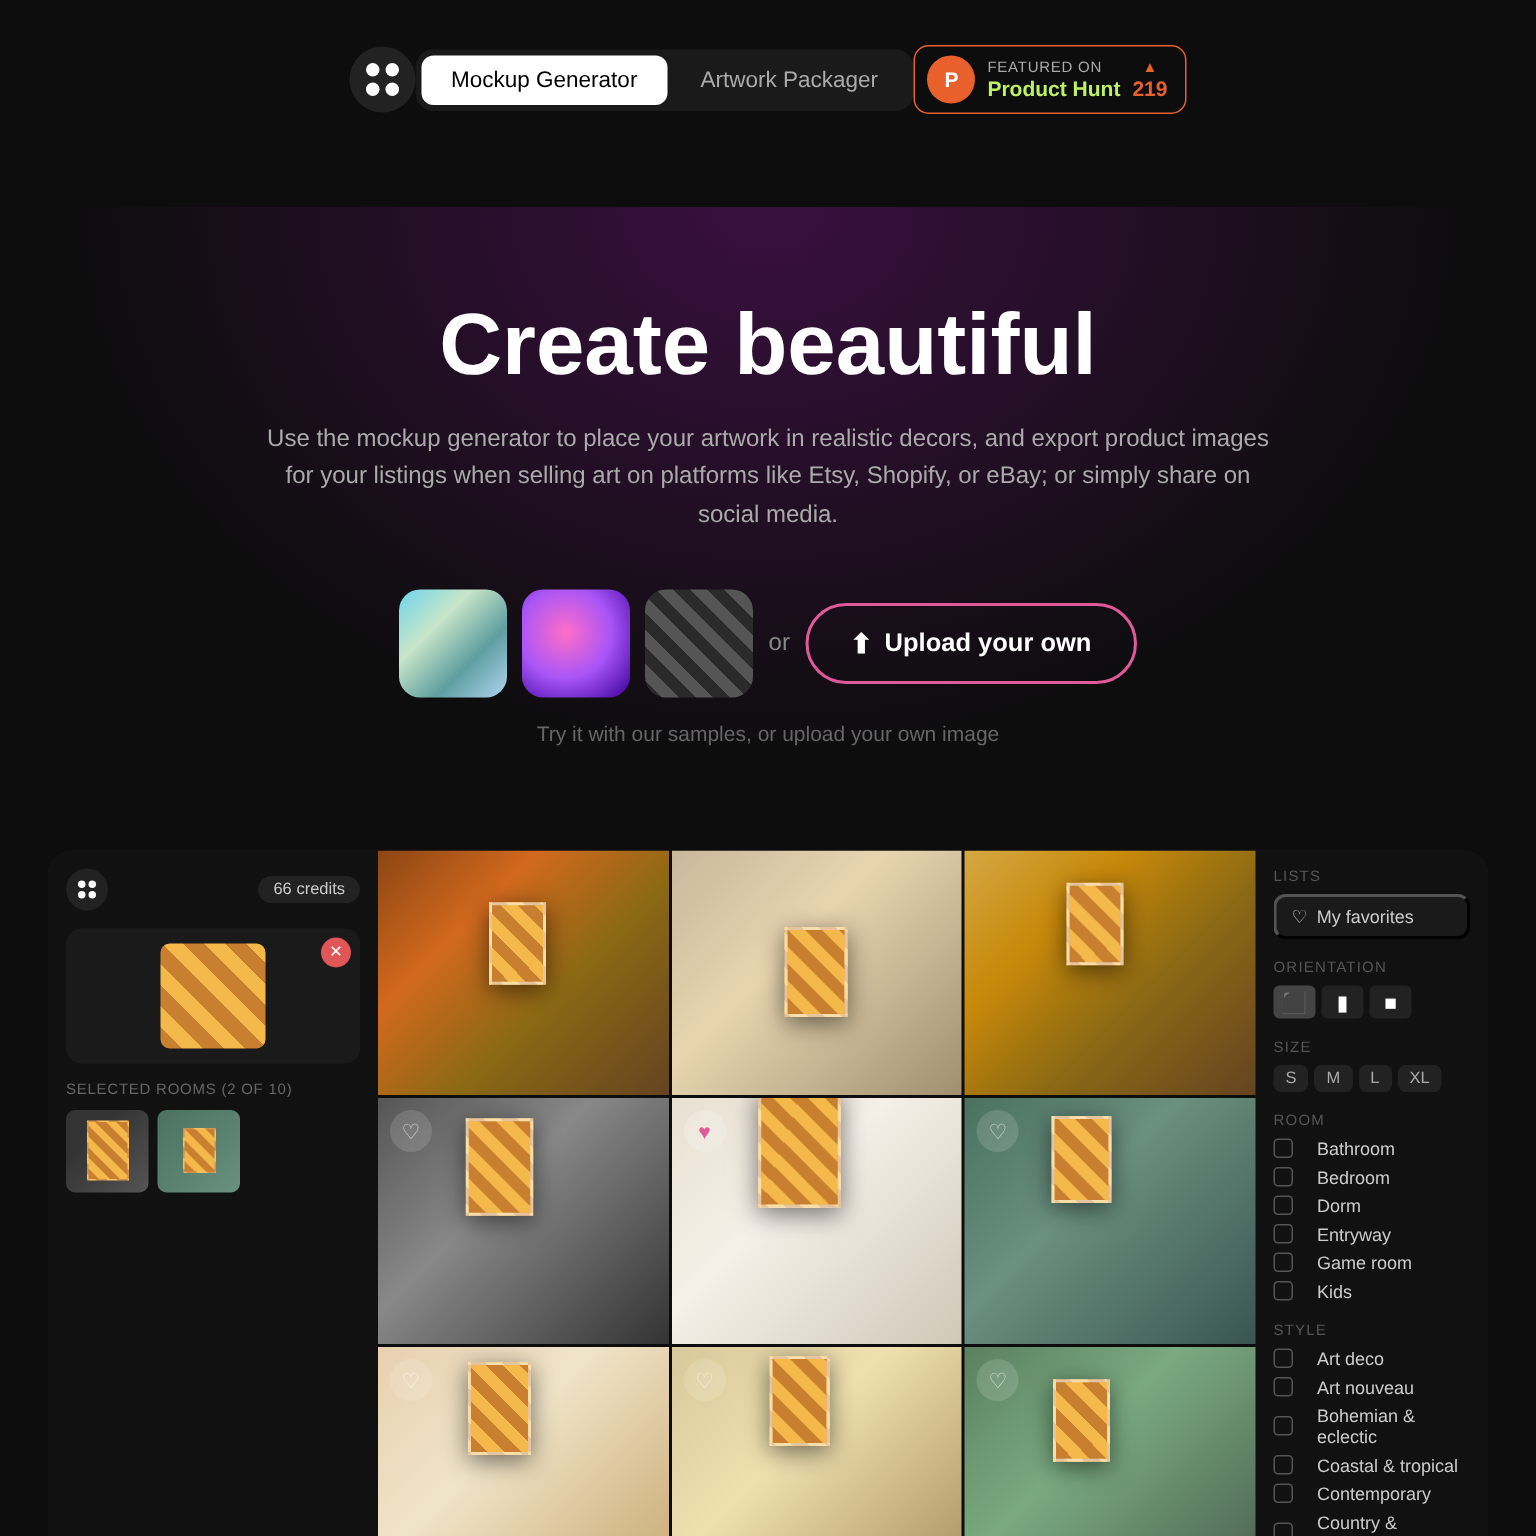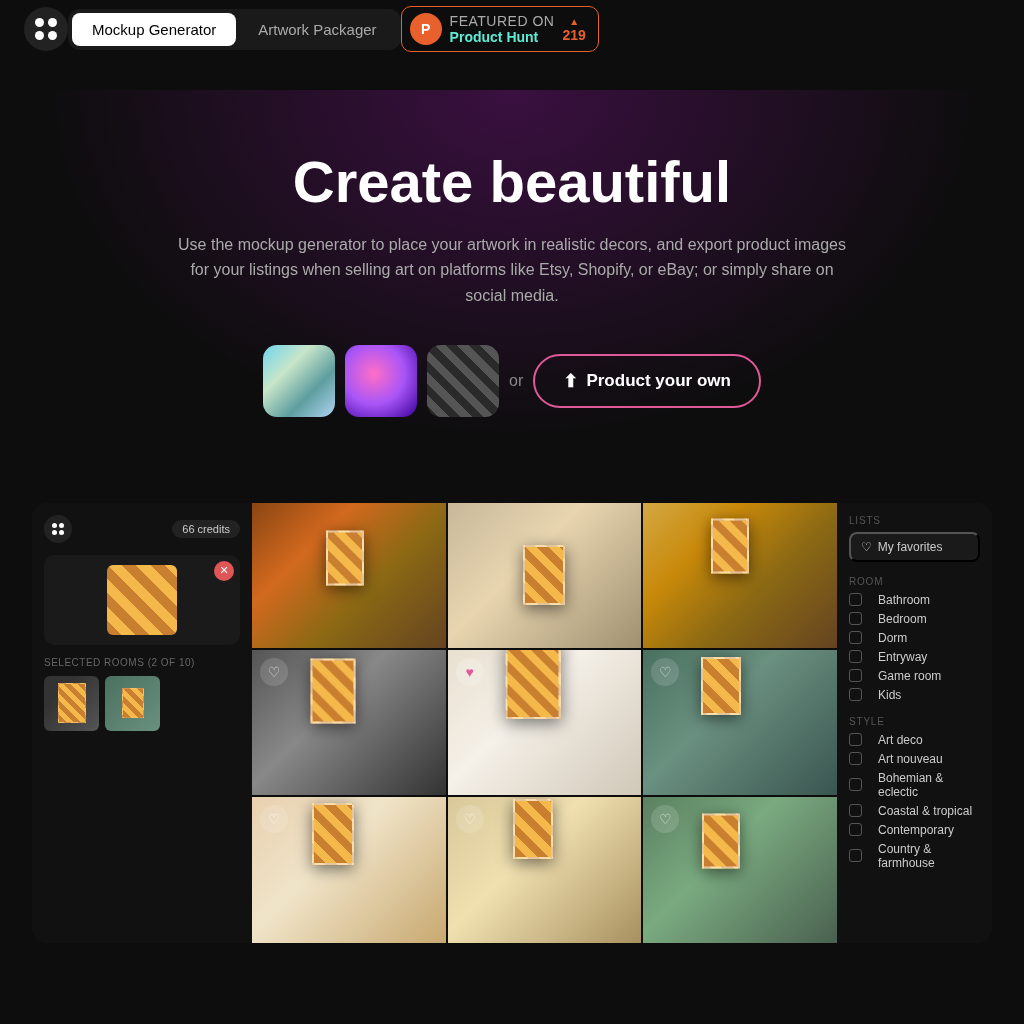--- a/index.html
+++ b/index.html
@@ -9,22 +9,22 @@
       color: #fff;
       min-height: 1024px;
       width: 1024px;
       overflow-x: hidden;
     }
 
     
     nav {
       display: flex;
       align-items: center;
-      justify-content: flex-start;
-      padding: 6px 24px;
+      justify-content: center;
+      padding: 30px 24px;
       position: relative;
       border-radius: 26px;
     }
     .logo-wrap {
       width: 44px; height: 44px;
       background: #222;
       border-radius: 50%;
       display: flex; align-items: center; justify-content: center;
     }
     .logo-dots {
@@ -68,24 +68,24 @@
       width: 32px; height: 32px;
       background: #e8602c;
       border-radius: 50%;
       display: flex; align-items: center; justify-content: center;
       font-weight: 700; font-size: 14px; color: #fff;
     }
     .ph-text {
       display: flex; flex-direction: column;
     }
     .ph-featured {
-      font-size: 14px; text-transform: uppercase; letter-spacing: 0.5px; color: #aaa;
+      font-size: 10px; text-transform: uppercase; letter-spacing: 0.5px; color: #aaa;
     }
     .ph-name {
-      font-size: 14px; font-weight: 700; color: #5eead4;
+      font-size: 14px; font-weight: 700; color: #bef264;
     }
     .ph-count {
       display: flex; flex-direction: column; align-items: center;
       font-size: 12px; color: #e8602c;
     }
     .ph-arrow { font-size: 10px; }
     .ph-num { font-weight: 700; font-size: 14px; }
 
     
     .hero {
@@ -384,23 +384,24 @@
   </h1>
   <p class="hero-sub">Use the mockup generator to place your artwork in realistic decors, and export product images for your listings when selling art on platforms like Etsy, Shopify, or eBay; or simply share on social media.</p>
 
   <div class="samples-row">
     <div class="sample-thumb sample-thumb-1"></div>
     <div class="sample-thumb sample-thumb-2"></div>
     <div class="sample-thumb sample-thumb-3"></div>
     <span class="or-text">or</span>
     <button class="upload-btn">
       <span class="upload-icon">⬆</span>
-      <span>Product your own</span>
+      <span>Upload your own</span>
     </button>
   </div>
+  <p class="hero-hint">Try it with our samples, or upload your own image</p>
 </section>
 
 <div class="app-preview">
 
   <div class="left-panel">
     <div class="panel-header">
       <div class="panel-logo">
         <div class="panel-logo-dots">
           <span></span>
             <span></span>
@@ -471,21 +472,38 @@
   <div class="right-panel">
 
     <div class="filter-section">
       <p class="filter-label">LISTS</p>
       <button class="my-fav-btn">
         <span>♡</span>
         <span>My favorites</span>
       </button>
     </div>
 
-
+    <div class="filter-section">
+      <p class="filter-label">ORIENTATION</p>
+      <div class="orient-btns">
+        <div class="orient-btn active">⬛</div>
+        <div class="orient-btn">▮</div>
+        <div class="orient-btn">■</div>
+      </div>
+    </div>
+
+    <div class="filter-section">
+      <p class="filter-label">SIZE</p>
+      <div class="size-btns">
+        <div class="size-btn">S</div>
+        <div class="size-btn">M</div>
+        <div class="size-btn">L</div>
+        <div class="size-btn">XL</div>
+      </div>
+    </div>
 
     <div class="filter-section">
       <p class="filter-label">ROOM</p>
       <div class="room-list" id="room-list">
           <div class="room-item">
             <div class="checkbox"></div>
             <span>Bathroom</span>
           </div>
           <div class="room-item">
             <div class="checkbox"></div>

